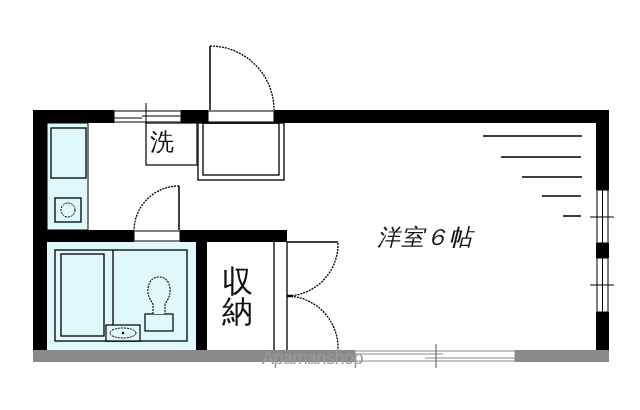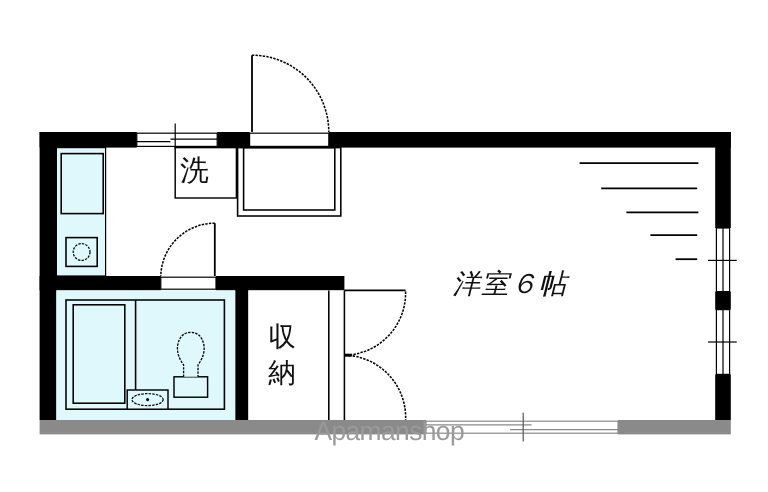--- a/index.html
+++ b/index.html
@@ -2,22 +2,22 @@
 <html><head>
 <meta charset="utf-8">
 <style>
   html, body { margin: 0; padding: 0; background: #ffffff; }
   body { width: 640px; height: 410px; position: relative; overflow: hidden;
          font-family: "DejaVu Sans", sans-serif; }
   #plan { position: absolute; left: 0; top: 0; }
   .lbl { position: absolute; color: #111; white-space: nowrap; line-height: 1; }
   .room-label { left: 377px; top: 226px; font-size: 23px; letter-spacing: 1px; font-style: italic; }
   .wash-label { left: 150px; top: 130px; font-size: 24px; }
-  .closet-label { left: 222px; top: 266px; font-size: 23px; width: 26px; line-height: 30px; white-space: normal; text-align: center; }
-  .watermark { left: 262px; top: 349px; font-size: 22px; color: #9a9a9a; letter-spacing: -0.5px;
+  .closet-label { left: 222px; top: 266px; font-size: 31px; width: 26px; line-height: 30px; white-space: normal; text-align: center; }
+  .watermark { left: 262px; top: 349px; font-size: 18px; color: #9a9a9a; letter-spacing: -0.5px;
                font-family: "Liberation Sans", sans-serif; }
 </style>
 </head>
 <body>
 
 <svg id="plan" width="640" height="410" viewBox="0 0 640 410">
 
   <g>
     <line x1="210" y1="46" x2="210" y2="110" stroke="#000" stroke-width="1.5"></line>
     <path d="M210 46 A 64 64 0 0 1 274 110" fill="none" stroke="#000" stroke-width="1.3" stroke-dasharray="2,1"></path>

